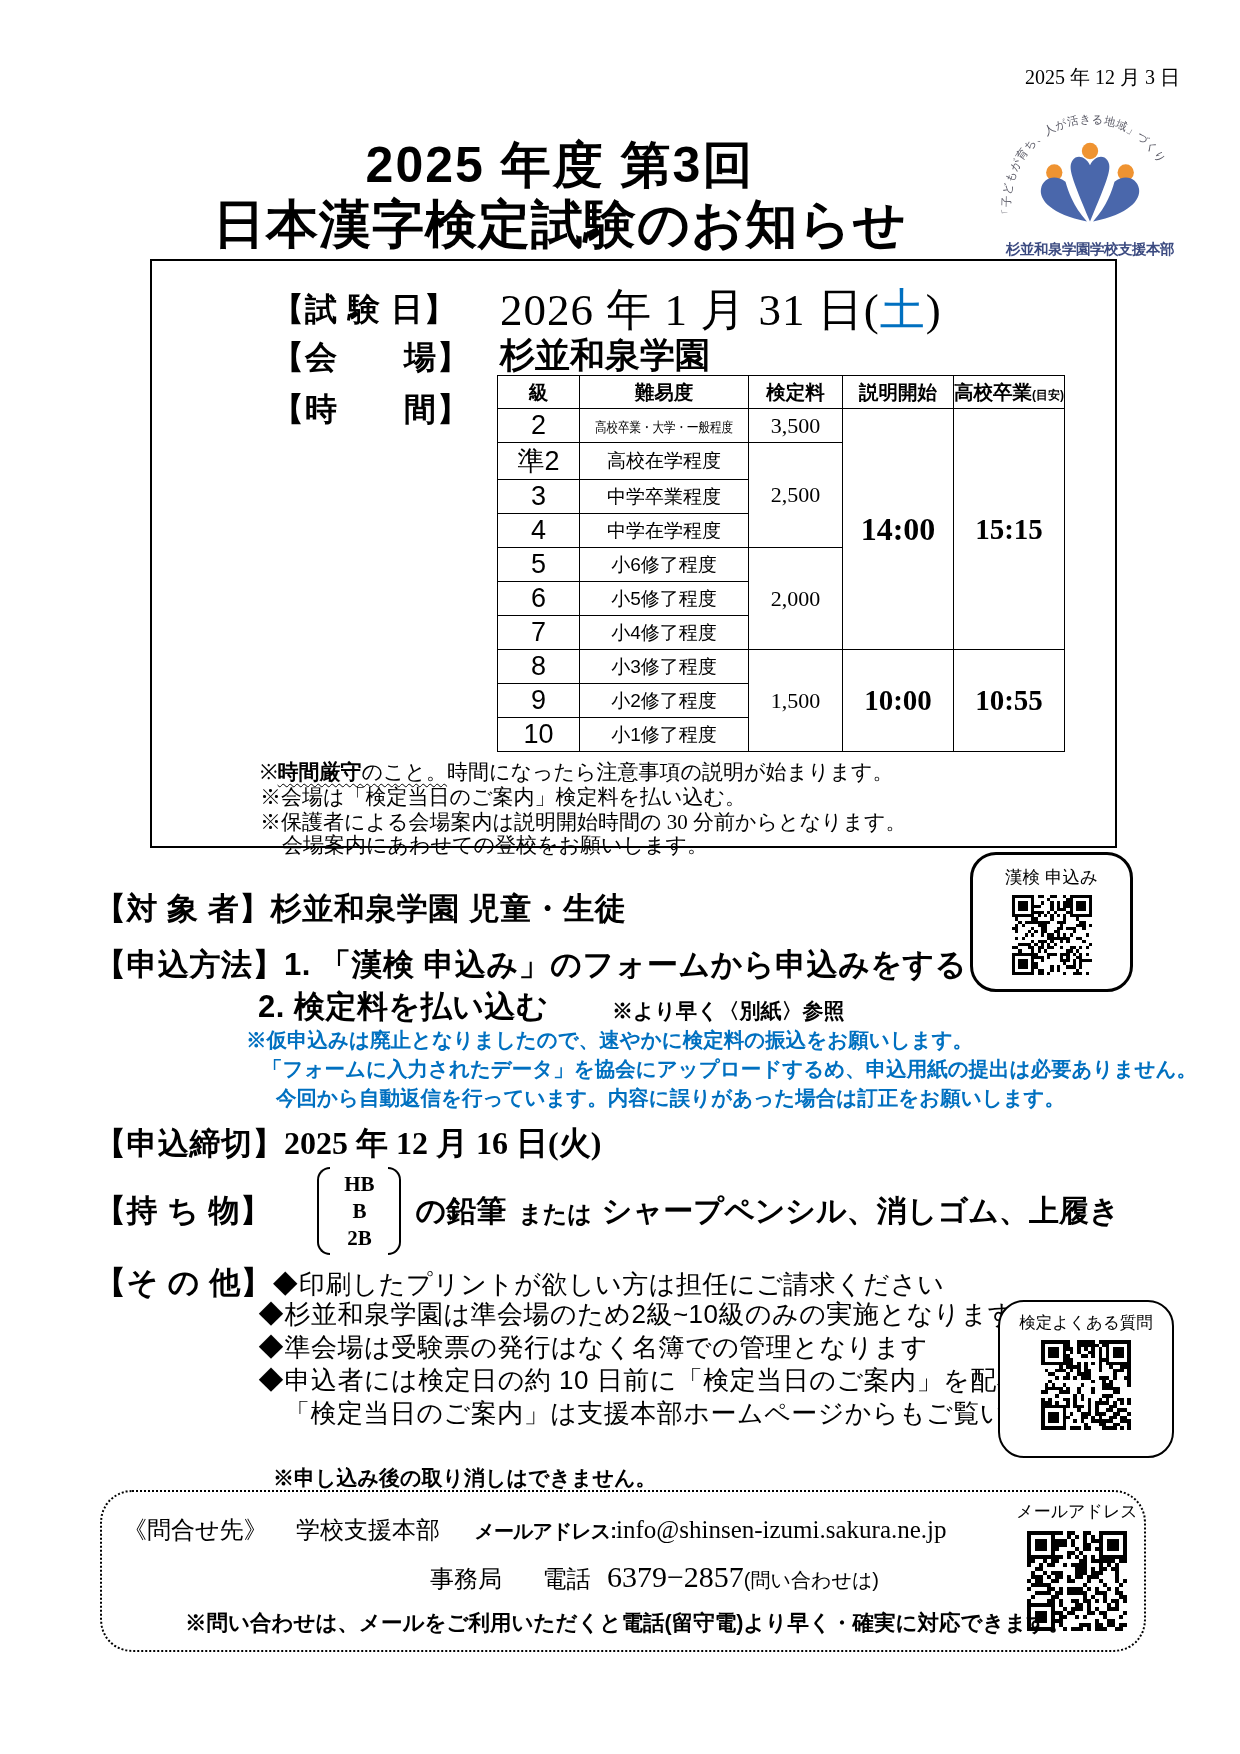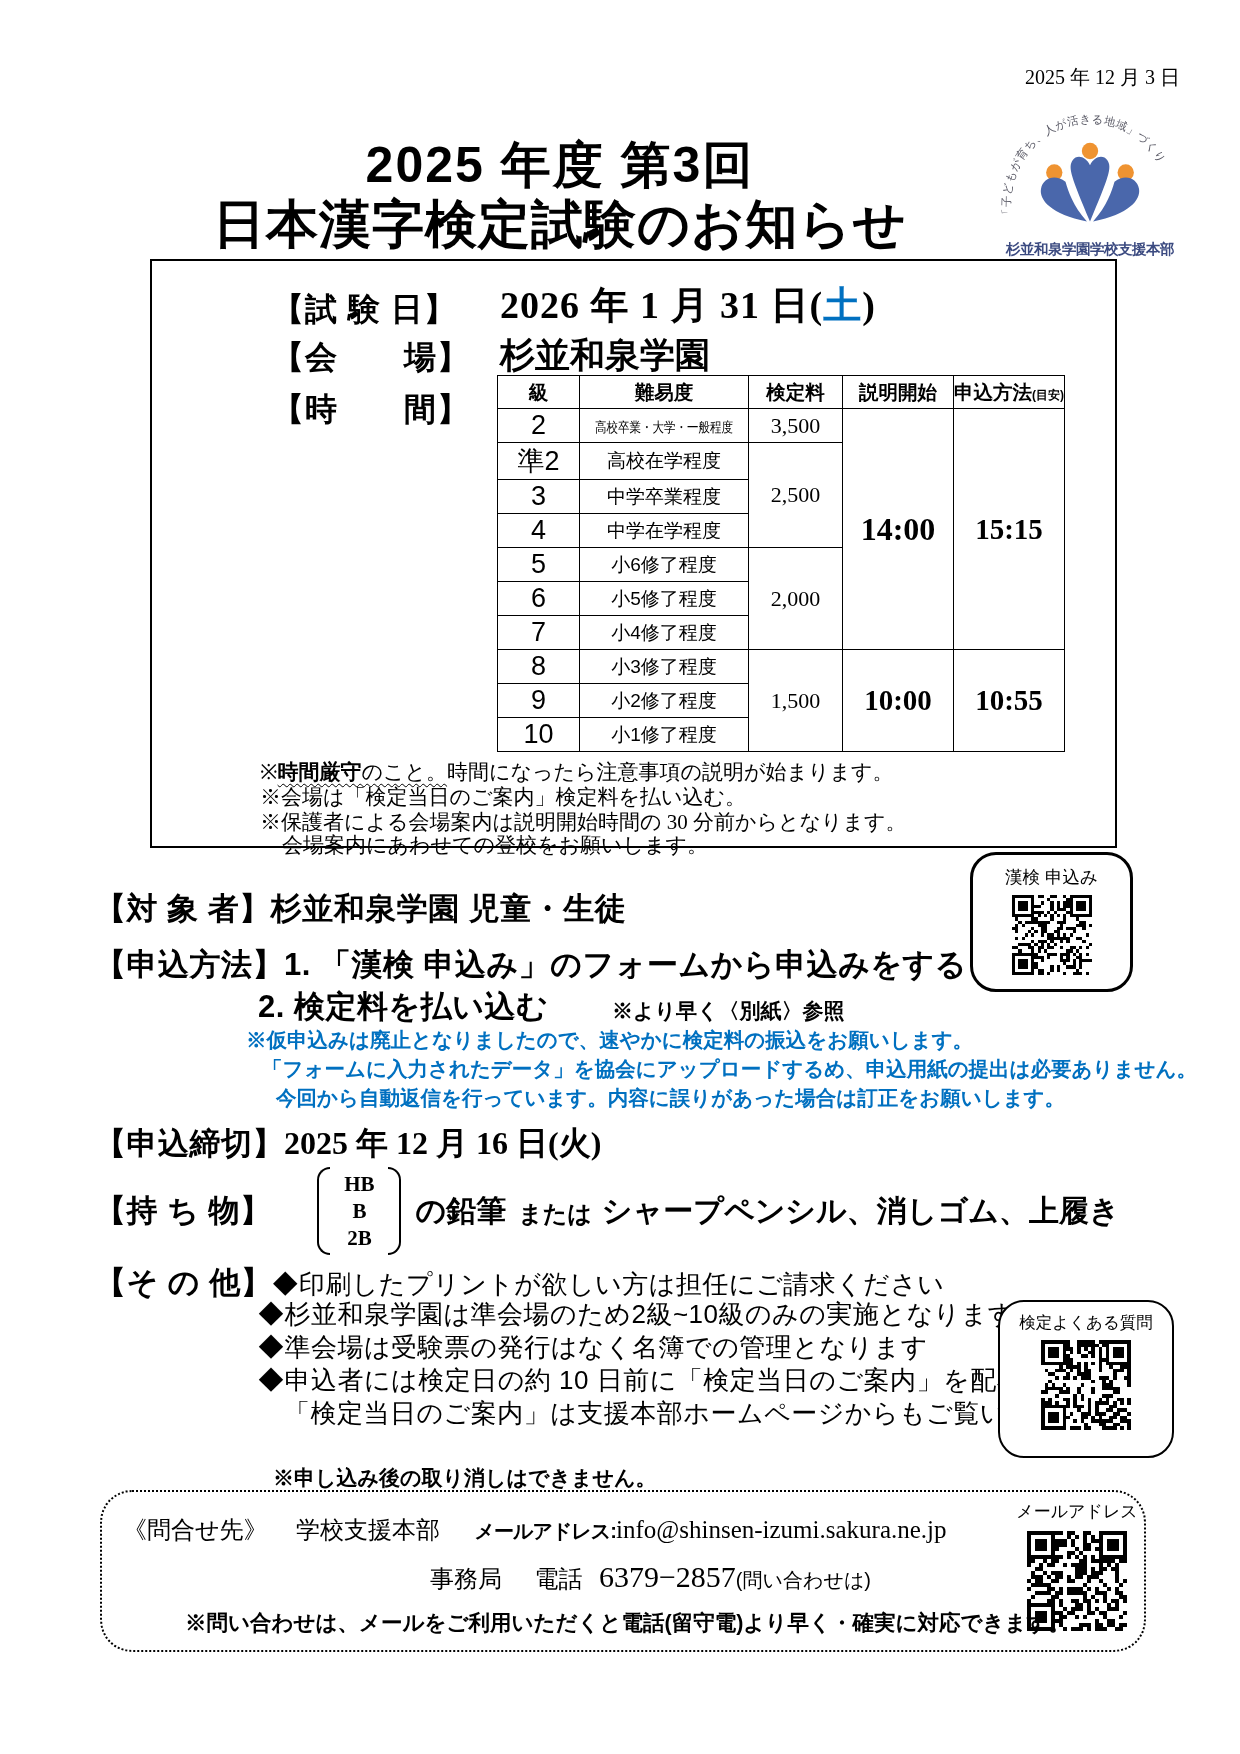--- a/index.html
+++ b/index.html
@@ -14,21 +14,21 @@
 
   .doc-date { left:900px; top:64px; width:280px; text-align:right; font-size:20px; font-family:"Liberation Serif",serif; }
   .title-1 { left:110px; top:132px; width:900px; text-align:center; font-size:50px; font-weight:800; letter-spacing:2px; }
   .title-2 { left:60px; top:190px; width:1000px; text-align:center; font-size:52px; font-weight:800; letter-spacing:1px; }
 
   .logo-wrap { left:998px; top:100px; width:184px; height:145px; }
   .logo-org { position:absolute; left:-8px; bottom:-14px; width:200px; text-align:center; font-size:14.5px; font-weight:700; color:#3b4a80; letter-spacing:-0.5px; }
 
   .exam-box { left:150px; top:259px; width:967px; height:589px; border:2px solid #000; }
   .fld-label { font-size:32px; font-weight:800; letter-spacing:1px; }
-  .fld-date-main { font-size:38px; font-weight:700; font-family:"Liberation Serif",serif; letter-spacing:1px; }
+  .fld-date-main { font-size:45px; font-weight:400; font-family:"Liberation Serif",serif; letter-spacing:1px; }
   .fld-venue { font-size:35px; font-weight:800; }
 
   table.exam { position:absolute; left:497px; top:375px; border-collapse:collapse; table-layout:fixed; background:#fff; }
   table.exam th, table.exam td { border:1.6px solid #000; text-align:center; vertical-align:middle; padding:0; white-space:nowrap; overflow:visible; }
   table.exam th { height:33px; font-size:19.5px; font-weight:700; }
   .th-small { font-size:12px; font-weight:700; }
   td.lvl { height:34px; font-size:27px; font-weight:400; font-family:"Liberation Sans",sans-serif; }
   td.dif { font-size:19px; font-weight:500; }
   td.dif.sq span { display:inline-block; font-size:14px; transform:scaleX(0.82); transform-origin:center; }
   td.fee { font-size:22px; font-family:"Liberation Serif",serif; }
@@ -114,21 +114,21 @@
         <col style="width:94px">
         <col style="width:111px">
         <col style="width:111px">
       </colgroup>
     <thead>
       <tr>
         <th>級</th>
         <th>難易度</th>
         <th>検定料</th>
         <th>説明開始</th>
-        <th><span>申込方法</span><span class="th-small">(目安)</span></th>
+        <th><span>高校卒業</span><span class="th-small">(目安)</span></th>
       </tr>
     </thead>
     <tbody>
       <tr>
         <td class="lvl">2</td>
         <td class="dif sq"><span>高校卒業・大学・一般程度</span></td>
         <td class="fee">3,500</td>
         <td class="tm big" rowspan="7">14:00</td>
         <td class="tm" rowspan="7">15:15</td>
       </tr>
@@ -843,21 +843,21 @@
   <div class="abs cancel-note" style="left:273px; top:1464px;">※申し込み後の取り消しはできません。</div>
 
   <div class="abs contact-box"></div>
   <div class="abs" style="left:123px; top:1514px;">
     <span class="c24">《問合せ先》</span>
     <span class="c24" style="margin-left:24px;">学校支援本部</span>
     <span class="mail-label" style="margin-left:30px;">メールアドレス:</span><span class="mail-val">info@shinsen-izumi.sakura.ne.jp</span>
   </div>
   <div class="abs" style="left:430px; top:1560px;">
     <span class="c24">事務局</span>
-    <span class="c24" style="margin-left:28px;">電話</span>
+    <span class="c24" style="margin-left:36px;">電話</span>
     <span class="tel-val" style="margin-left:12px;">6379−2857</span><span class="tel-note">(問い合わせは)</span>
   </div>
   <div class="abs reply-note" style="left:185px; top:1608px;">※問い合わせは、メールをご利用いただくと電話(留守電)より早く・確実に対応できます。</div>
 
   <div class="abs" style="left:1012px; top:1500px; width:130px; text-align:center;">
     <div style="font-size:17px; font-weight:500;">メールアドレス</div>
     <div class="qr" style="width:100px; height:100px; margin-top:8px;"><svg viewBox="0 0 25 25" width="100%" height="100%" shape-rendering="crispEdges" fill="#000">
           <rect x="0" y="0" width="1" height="1"></rect>
           <rect x="1" y="0" width="1" height="1"></rect>
           <rect x="2" y="0" width="1" height="1"></rect>

